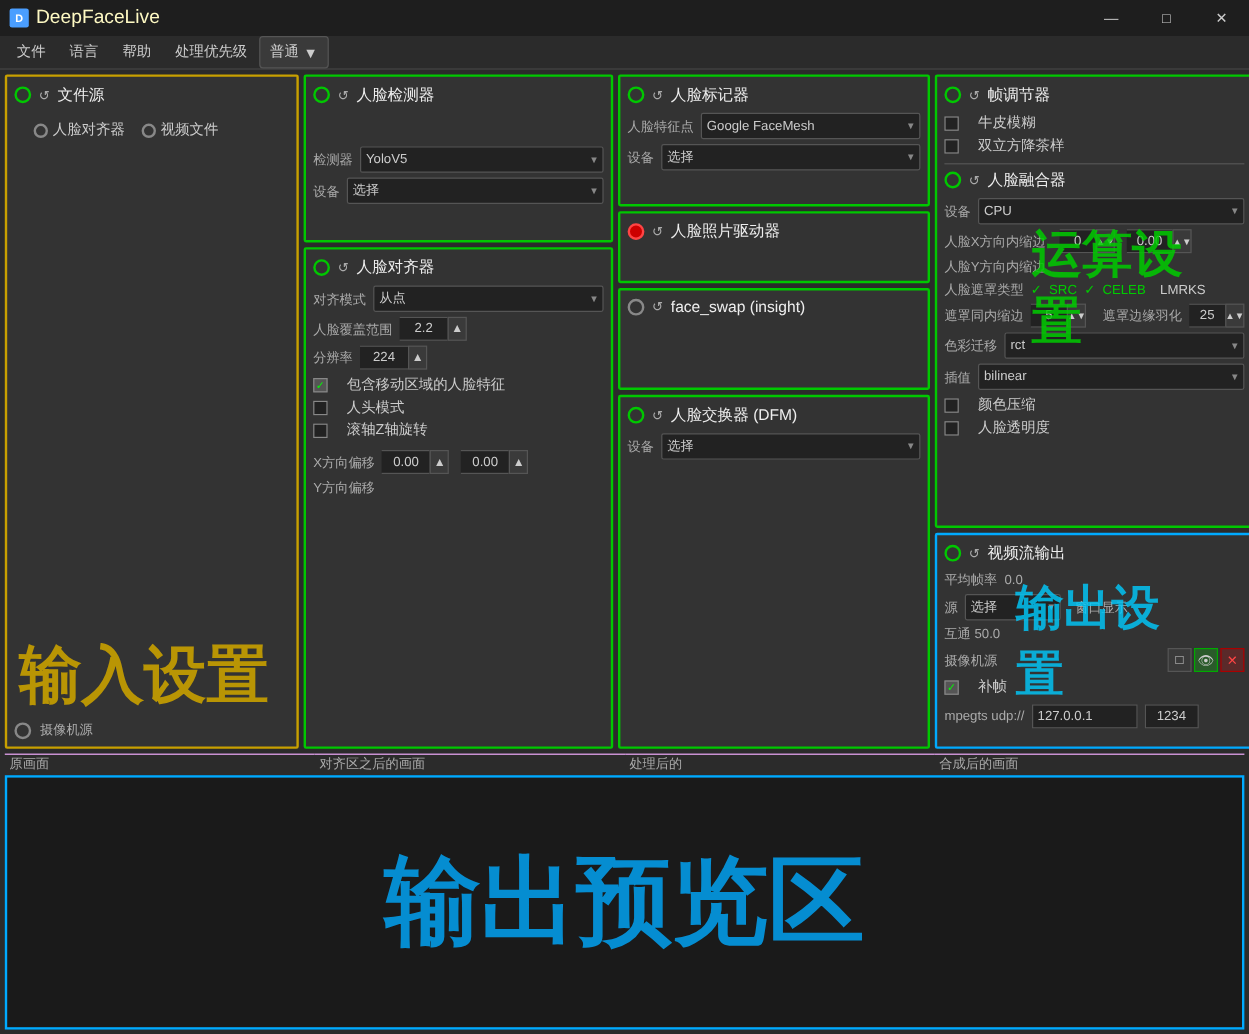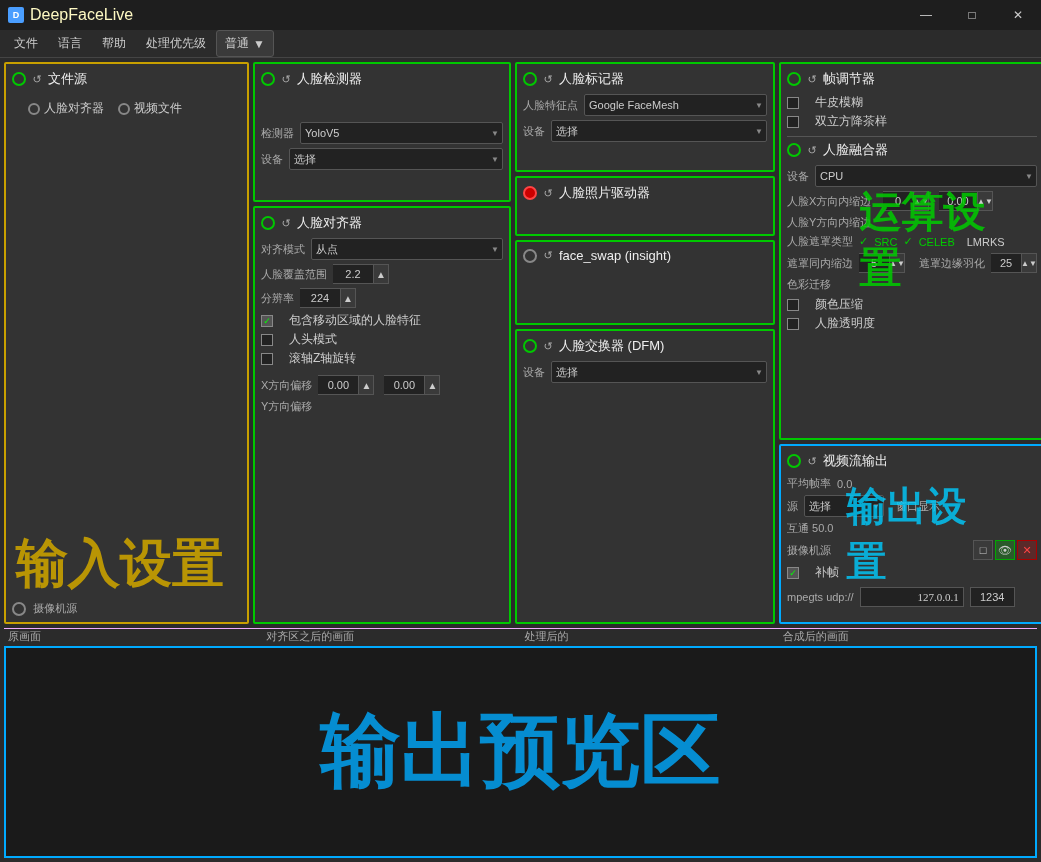--- a/index.html
+++ b/index.html
@@ -346,29 +346,28 @@
       border: 1px solid #555;
       color: #ccc;
       display: flex; align-items: center; justify-content: center;
       cursor: pointer;
       font-size: 11px;
     }
     .icon-btn.eye { background: #2a5a2a; border-color: #0a0; }
     .icon-btn.red-x { background: #5a2a2a; border-color: #a00; color: #f44; }
 
     .ip-input {
-      width: 104px;
+      width: 88px;
       height: 20px;
       background: #222;
       border: 1px solid #555;
       color: #ccc;
       font-size: 11px;
       padding: 0 4px;
-      text-align: right;
-      font-family: Liberation Serif, serif;
+      text-align: left;
     }
     .port-input {
       width: 45px;
       height: 20px;
       background: #222;
       border: 1px solid #555;
       color: #ccc;
       font-size: 11px;
       padding: 0 4px;
       text-align: center;
@@ -630,20 +629,33 @@
             <div class="spinner-btn" style="font-size:8px;">▲▼</div>
           </div>
           <span class="form-label" style="margin-left:8px;">遮罩边缘羽化</span>
           <div class="spinner-group">
             <input type="text" value="25" style="width: 30px;">
             <div class="spinner-btn" style="font-size:8px;">▲▼</div>
           </div>
         </div>
         <div class="form-row">
           <span class="form-label">色彩迁移</span>
+          <div class="select-wrapper" style="flex:1;">
+            <select class="select-box">
+              <option>rct</option>
+            </select>
+          </div>
+        </div>
+        <div class="form-row">
+          <span class="form-label">插值</span>
+          <div class="select-wrapper" style="flex:1;">
+            <select class="select-box">
+              <option>bilinear</option>
+            </select>
+          </div>
         </div>
         <div class="checkbox-item">
           <div class="checkbox-box"></div>
           <span>颜色压缩</span>
         </div>
         <div class="checkbox-item">
           <div class="checkbox-box"></div>
           <span>人脸透明度</span>
         </div>
 

